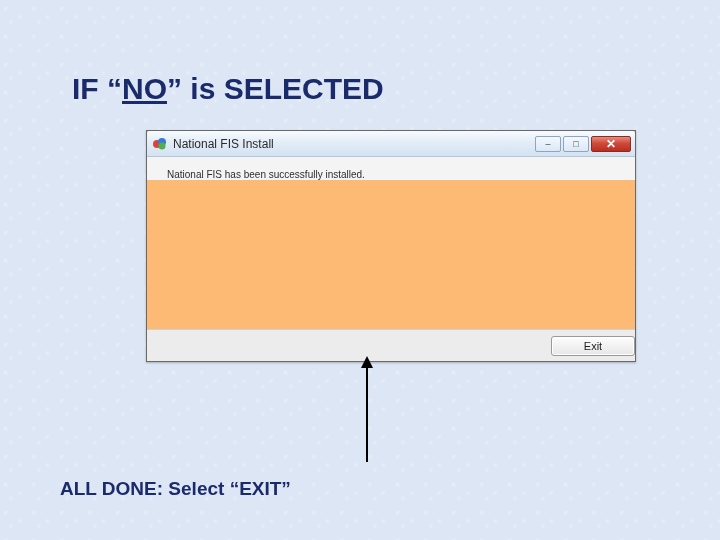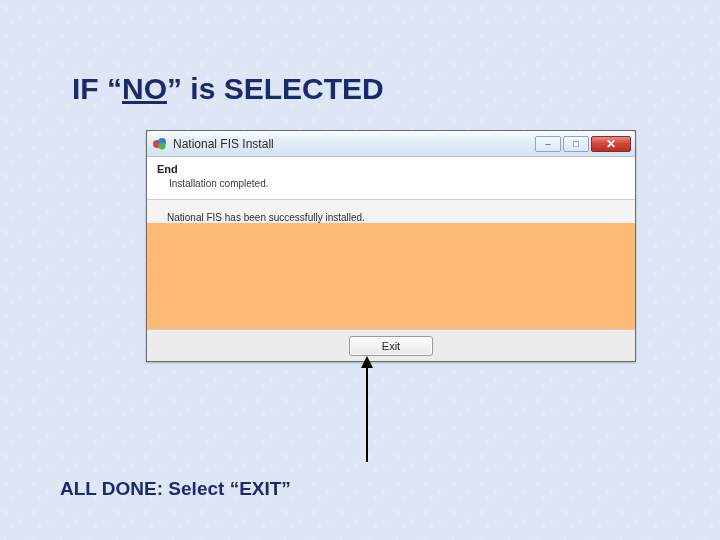--- a/index.html
+++ b/index.html
@@ -90,21 +90,21 @@
   .dlg-body .msg { font-size: 10px; color: #2d2d2d; }
 
   .dlg-footer {
     position: absolute;
     bottom: 0; left: 0; right: 0;
     height: 32px;
     background: #ececec;
     border-top: 1px solid #cfcfcf;
     display: flex;
     align-items: center;
-    justify-content: center;
+    justify-content: flex-end;
   }
   .exit-btn {
     width: 84px; height: 20px;
     background: linear-gradient(#fdfdfd, #e7e7e7);
     border: 1px solid #9a9a9a;
     border-radius: 3px;
     font-size: 11px;
     color: #222;
     display: flex; align-items: center; justify-content: center;
     box-shadow: inset 0 0 0 1px #fff;
@@ -154,24 +154,20 @@
       </svg>
     </span>
     <span class="titlebar-text">National FIS Install</span>
     <div class="win-controls">
       <div class="win-btn">–</div>
       <div class="win-btn">□</div>
       <div class="win-btn win-close">✕</div>
     </div>
   </div>
 
-  <div class="dlg-header">
-    <div class="h1">End</div>
-    <div class="sub">Installation completed.</div>
-  </div>
 
   <div class="dlg-body">
     <div class="msg">National FIS has been successfully installed.</div>
   </div>
 
   <div class="dlg-footer">
     <div class="exit-btn">Exit</div>
   </div>
 
 </div>

